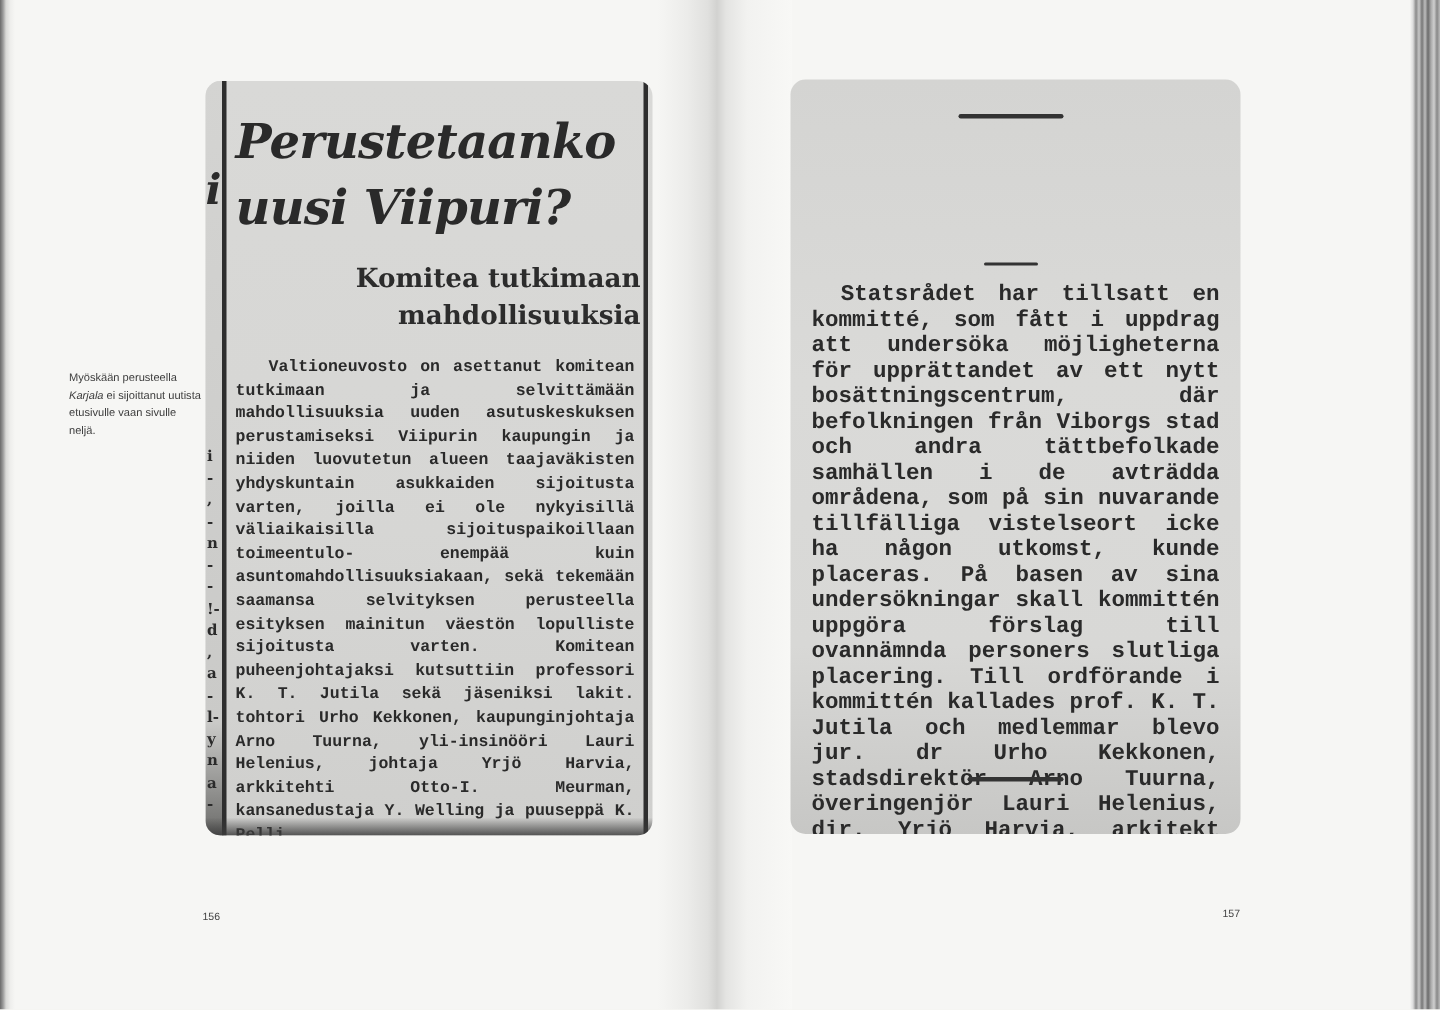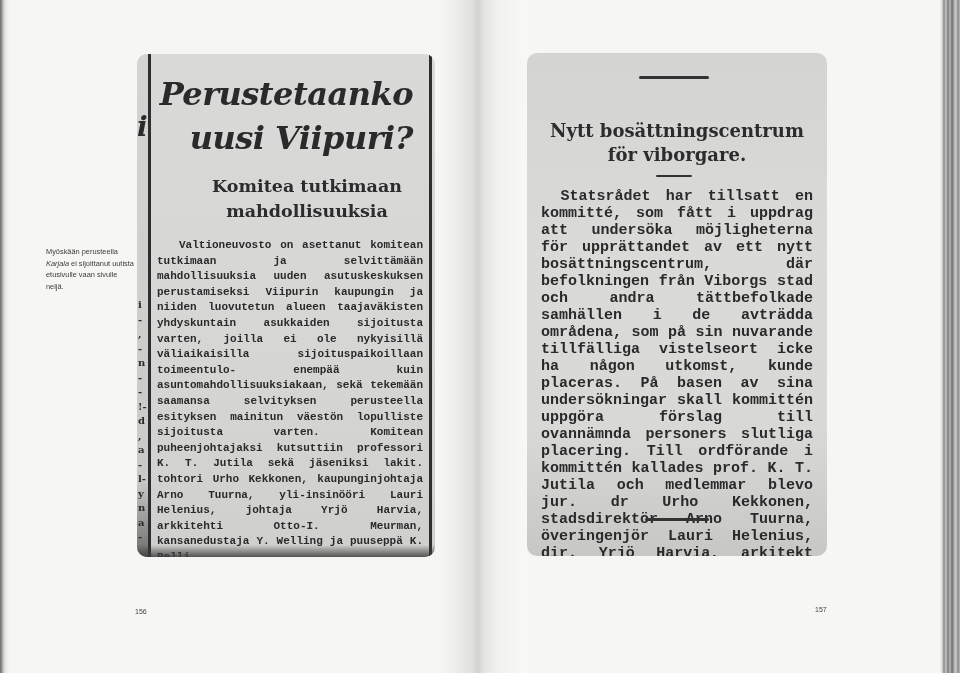--- a/index.html
+++ b/index.html
@@ -37,24 +37,24 @@
     .frag-col { position: absolute; left: 0; top: 0; width: 12px; height: 100%;
       background: linear-gradient(to bottom, #d4d4d2 0%, #cacac8 85%, #6c6c6a 100%); }
     .frag-glyphs { position: absolute; left: 1px; top: 244px; width: 10px; font-family: "DejaVu Serif", serif;
       font-weight: bold; font-size: 10px; line-height: 14.5px; color: #2a2a2a; white-space: pre; }
     .frag-i { position: absolute; left: 0px; top: 56px; font-family: "DejaVu Serif", serif; font-weight: bold; font-style: italic; font-size: 28px; color: #2b2b2b; }
     .rule-v-left { position: absolute; left: 11px; top: 0; width: 3px; height: 100%; background: #2e2e2e; }
     .rule-v-right { position: absolute; right: 3px; top: 0; width: 3px; height: 100%; background: #2e2e2e; }
     .bottom-shadow { position: absolute; left: 0; bottom: 0; width: 100%; height: 12px;
       background: linear-gradient(to bottom, rgba(60,60,60,0) 0, rgba(60,60,60,0.85) 100%); }
 
-    .fi-headline { position: absolute; left: 6px; top: 18px; width: 270px;
+    .fi-headline { position: absolute; left: 20px; top: 18px; width: 270px;
       font-family: "DejaVu Serif", serif; font-weight: bold; font-style: italic;
-      font-size: 32px; line-height: 44px; color: #2a2a2a; letter-spacing: -0.5px; text-align: right; }
-    .fi-subhead { position: absolute; left: 50px; top: 120px; width: 240px; text-align: center;
+      font-size: 32px; line-height: 44px; color: #2a2a2a; letter-spacing: -0.5px; }
+    .fi-subhead { position: absolute; left: 50px; top: 120px; width: 240px; text-align: right;
       font-family: "DejaVu Serif", serif; font-weight: bold; font-size: 17.5px; line-height: 25px; color: #2c2c2c; }
     .fi-body { position: absolute; left: 20px; top: 184px; width: 266px;
       font-family: "Liberation Mono", monospace; font-weight: bold; font-size: 11px;
       line-height: 15.6px; color: #2a2a2a; text-align: justify; text-align-last: justify; }
     .fi-body p { text-indent: 2em; }
     .fi-body .last { text-align-last: left; }
 
     
     .rule-h { position: absolute; height: 3px; background: #333; border-radius: 2px; }
     .r1 { left: 112px; top: 23px; width: 70px; }
@@ -106,21 +106,20 @@
     <div class="fi-body">
       <p class="last">Valtioneuvosto on asettanut komitean tutkimaan ja selvittämään mahdollisuuksia uuden asutuskeskuksen perustamiseksi Viipurin kaupungin ja niiden luovutetun alueen taajaväkisten yhdyskuntain asukkaiden sijoitusta varten, joilla ei ole nykyisillä väliaikaisilla sijoituspaikoillaan toimeentulo- enempää kuin asuntomahdollisuuksiakaan, sekä tekemään saamansa selvityksen perusteella esityksen mainitun väestön lopulliste sijoitusta varten. Komitean puheenjohtajaksi kutsuttiin professori K. T. Jutila sekä jäseniksi lakit. tohtori Urho Kekkonen, kaupunginjohtaja Arno Tuurna, yli-insinööri Lauri Helenius, johtaja Yrjö Harvia, arkkitehti Otto-I. Meurman, kansanedustaja Y. Welling ja puuseppä K. Pelli.</p>
     </div>
     <div class="bottom-shadow"></div>
   </div>
 
   <div class="page-number pn-left">156</div>
 
   <div class="clip clip-right">
     <div class="rule-h r1"></div>
-    <div class="sv-headline">Nytt bosättningscentrum för viborgare.</div>
     <div class="rule-h r2"></div>
     <div class="sv-body">
       <p>Statsrådet har tillsatt en kommitté, som fått i uppdrag att undersöka möjligheterna för upprättandet av ett nytt bosättningscentrum, där befolkningen från Viborgs stad och andra tättbefolkade samhällen i de avträdda områdena, som på sin nuvarande tillfälliga vistelseort icke ha någon utkomst, kunde placeras. På basen av sina undersökningar skall kommittén uppgöra förslag till ovannämnda personers slutliga placering. Till ordförande i kommittén kallades prof. K. T. Jutila och medlemmar blevo jur. dr Urho Kekkonen, stadsdirektör Arno Tuurna, överingenjör Lauri Helenius, dir. Yrjö Harvia, arkitekt Otto-I. Meurman, rdgm. Y. Welling och snickaren K. Pelli.</p>
     </div>
     <div class="rule-h r3"></div>
   </div>
 
 
   <div class="page-number pn-right">157</div>
 </div>

